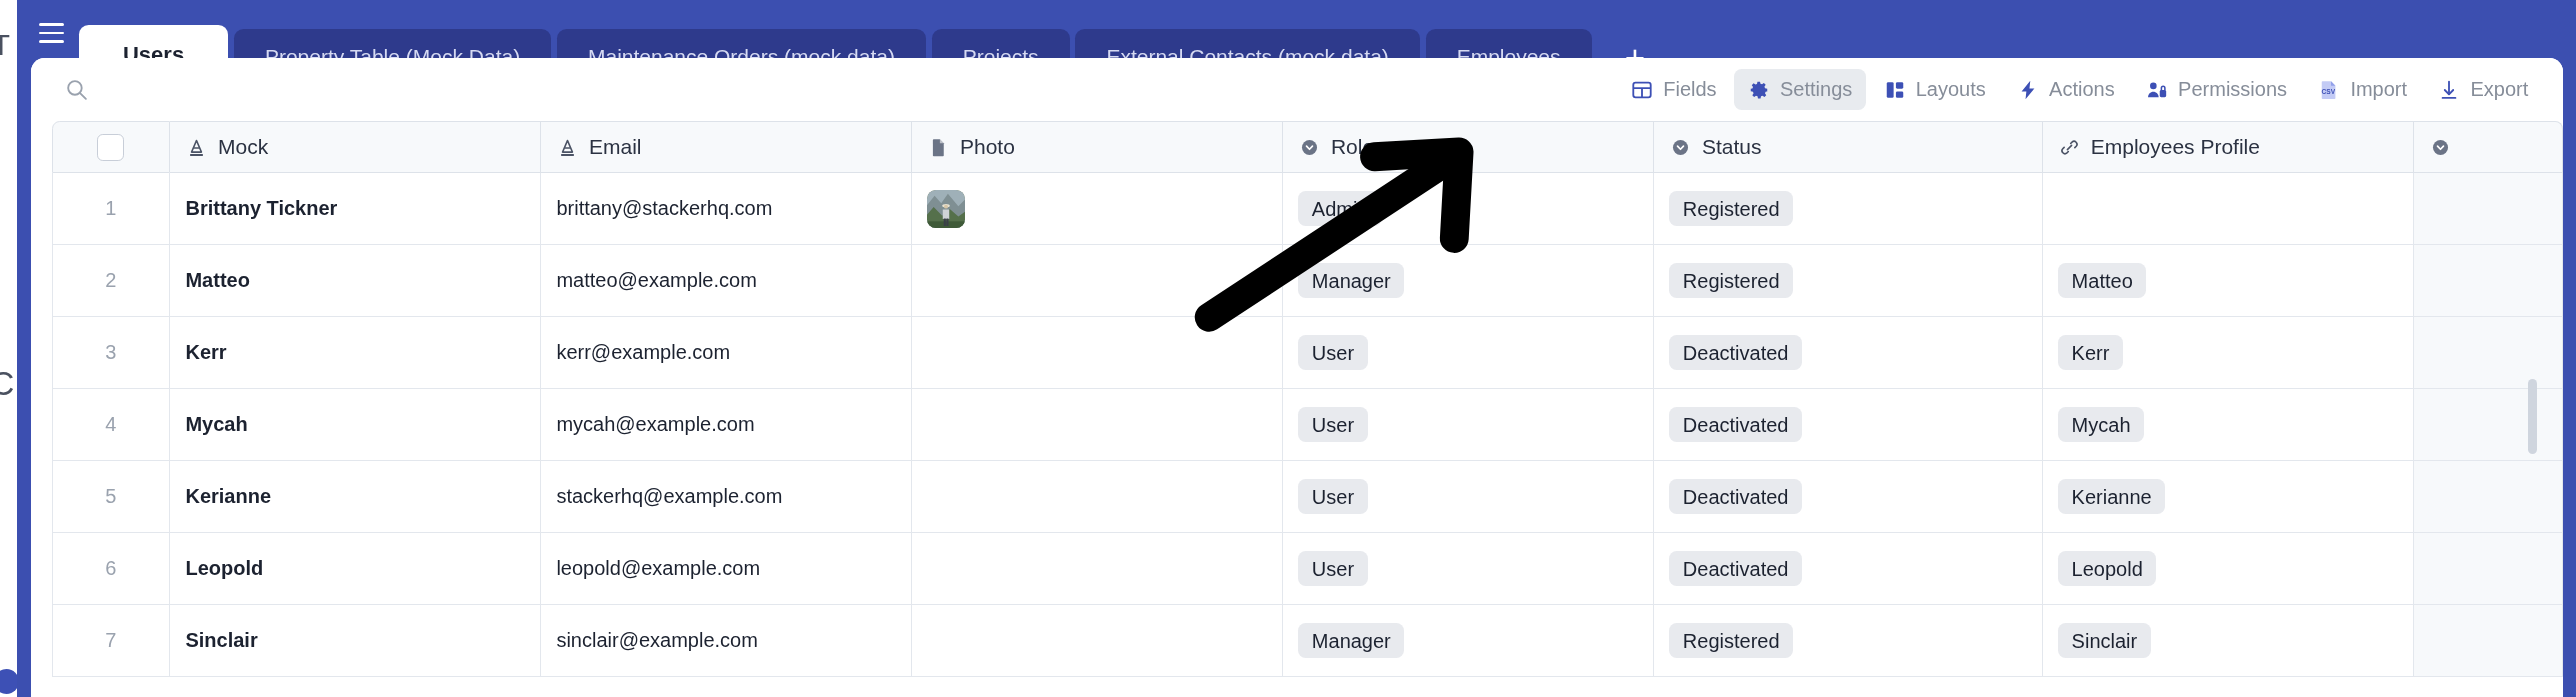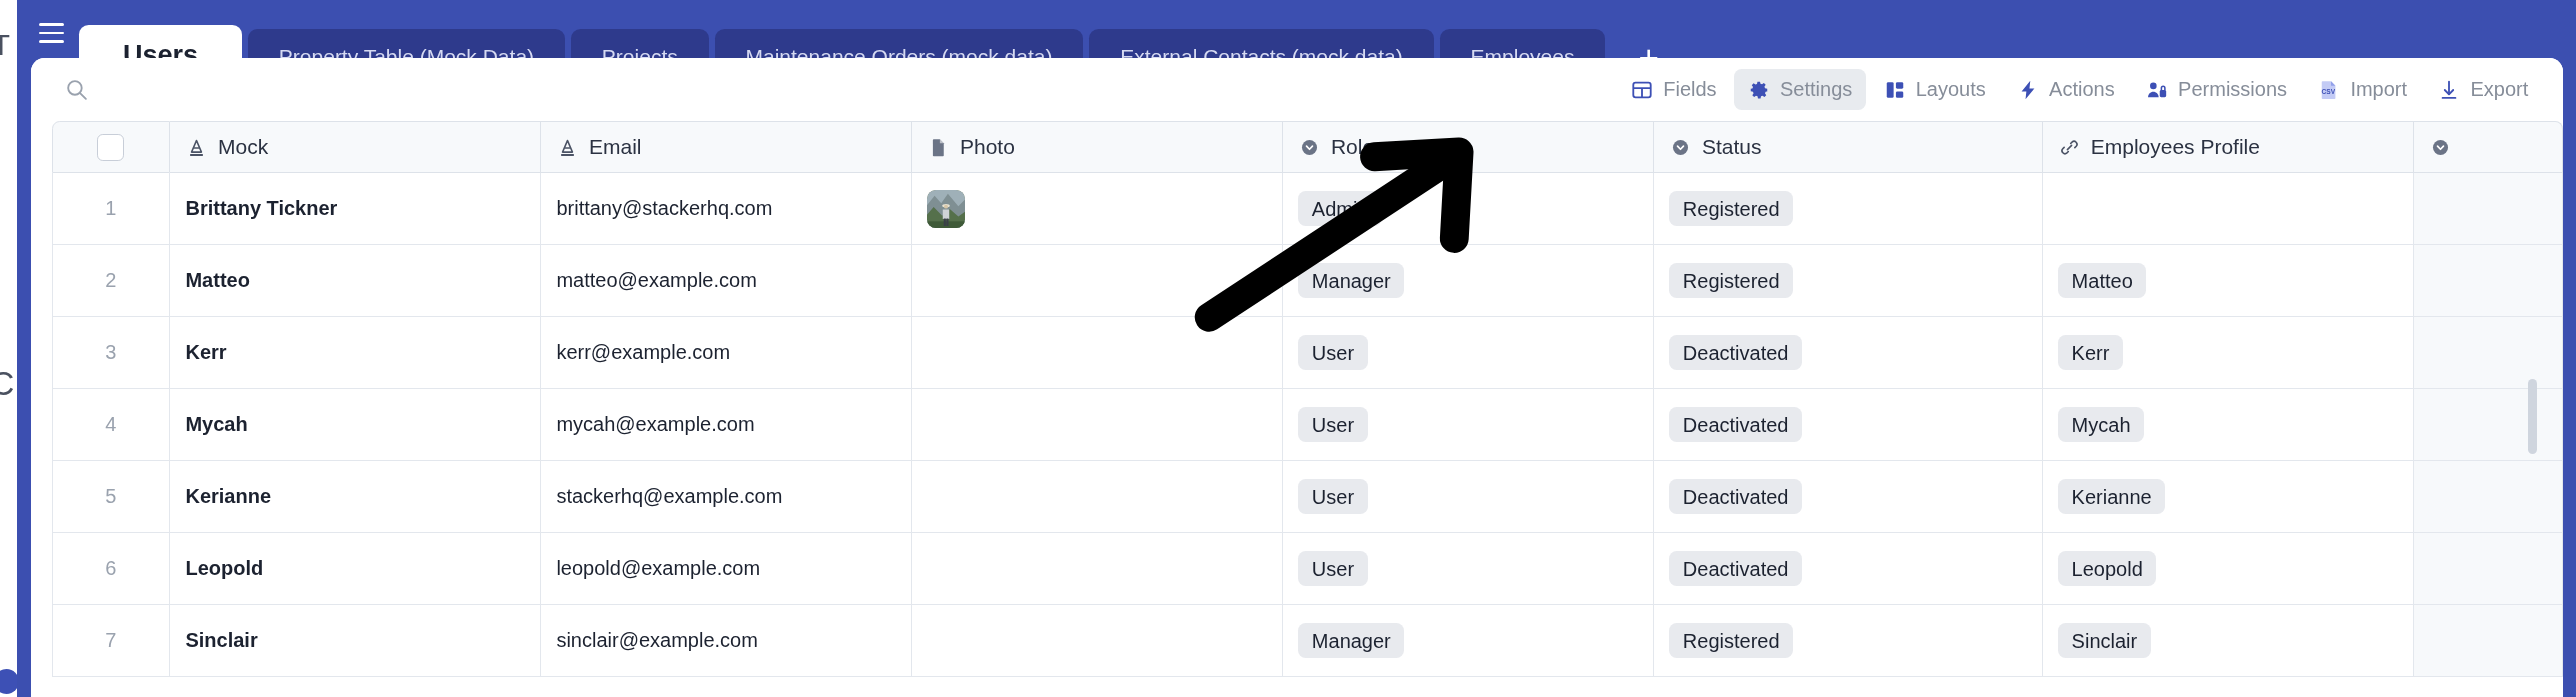--- a/index.html
+++ b/index.html
@@ -81,21 +81,21 @@
     white-space: nowrap;
     cursor: pointer;
     flex: 0 0 auto;
   }
   .tab.active {
     background: #ffffff;
     color: #1c2230;
     font-weight: bold;
     height: 60px;
     padding: 0 44px;
-    font-size: 27px;
+    font-size: 22px;
   }
   #add-tab {
     width: 56px; height: 56px;
     display: flex; align-items: center; justify-content: center;
     color: #ffffff; font-size: 35px; font-weight: 300;
     cursor: pointer; flex: 0 0 auto;
     margin-left: 9.6px;
     line-height: 1;
   }
 
@@ -245,24 +245,24 @@
         <span></span>
     </div>
     <div id="tabs-host" style="display: flex; align-items: flex-end;">
         <div class="tab active">
           <span>Users</span>
         </div>
         <div class="tab">
           <span>Property Table (Mock Data)</span>
         </div>
         <div class="tab">
+          <span>Maintenance Orders (mock data)</span>
+        </div>
+        <div class="tab">
           <span>Projects</span>
-        </div>
-        <div class="tab">
-          <span>Maintenance Orders (mock data)</span>
         </div>
         <div class="tab">
           <span>External Contacts (mock data)</span>
         </div>
         <div class="tab">
           <span>Employees</span>
         </div>
       </div>
     <div id="add-tab">+</div>
   </div>

